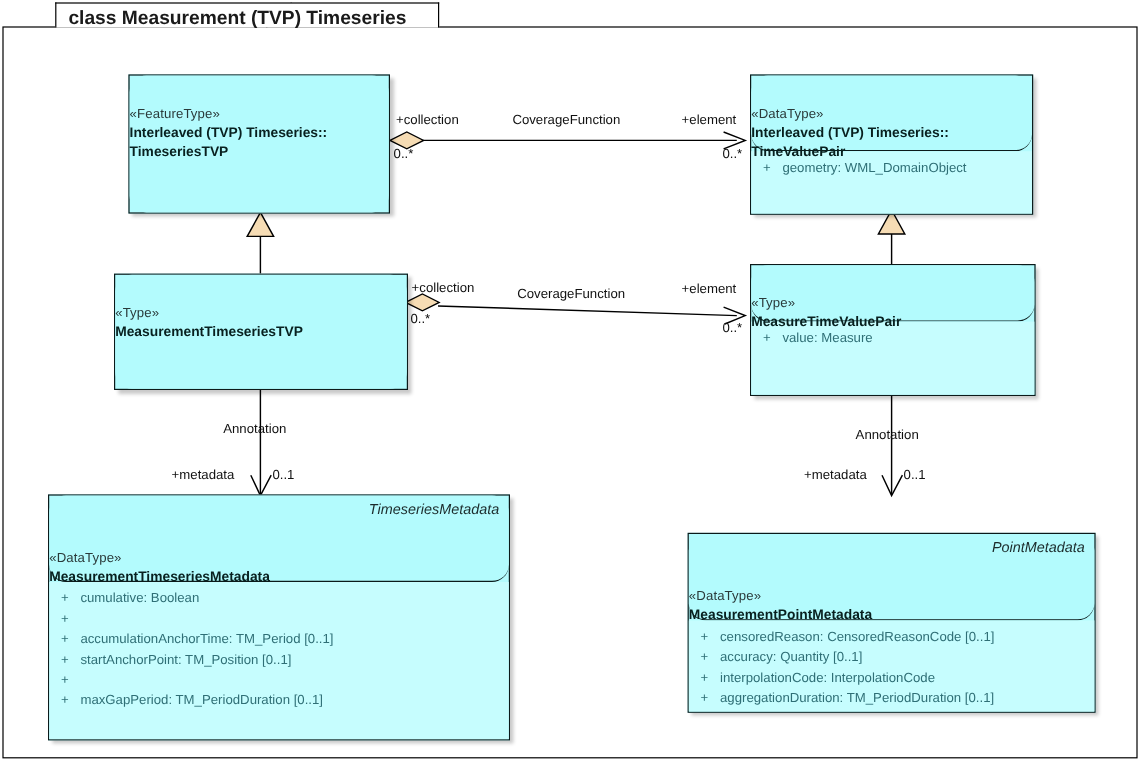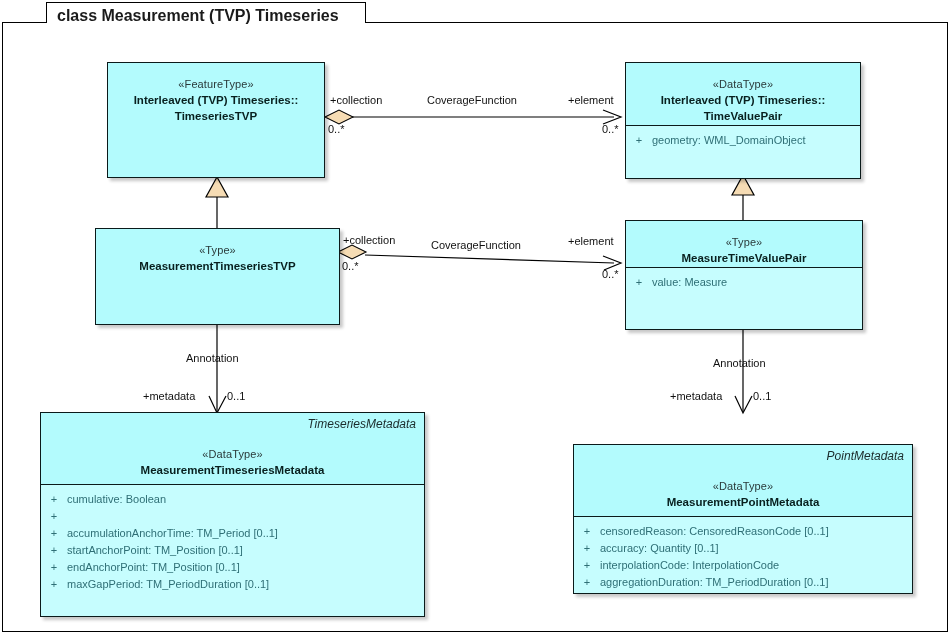--- a/index.html
+++ b/index.html
@@ -9,21 +9,21 @@
   
   .frame-border{position:absolute;left:2px;top:22px;width:946px;height:610px;border:1px solid #000;box-sizing:border-box;background:#fff;}
   .title-tab{position:absolute;left:2px;top:2px;height:21px;box-sizing:border-box;
     border:1px solid #000;border-bottom:none;background:#fff;
     padding:4px 26px 0 10px;font-size:16px;font-weight:bold;color:#1a1a1a;
     white-space:nowrap;z-index:5;margin-left:44px;}
 
   
   .uml{position:absolute;box-sizing:border-box;border:1.3px solid #0b1a1a;
     background:#b3fbfd;box-shadow:3px 3px 3px rgba(0,0,0,0.22);}
-  .uml .hdr{position:relative;box-sizing:border-box;padding-top:13px;text-align:center;background:#b3fbfd;}
+  .uml .hdr{position:relative;box-sizing:border-box;padding-top:24px;background:#b3fbfd;border-radius:14px;}
   .uml .hdr.split{border-bottom:1.3px solid #0b1a1a;}
   .stereo{font-size:11px;color:#2a3a3a;letter-spacing:0.1px;line-height:16px;}
   .cname{font-size:11.5px;font-weight:bold;color:#08201f;line-height:16px;}
   .pkgname{position:absolute;right:8px;top:4px;font-style:italic;font-size:12px;color:#1b2b2b;}
   .attrs{box-sizing:border-box;background:#c6fdfe;padding:6px 0 0 0;height:100%;}
   .attr{display:flex;font-size:11px;color:#2f6f76;line-height:17px;white-space:nowrap;}
   .attr .vis{width:26px;text-align:center;flex:0 0 26px;color:#2f6f76;}
   .attr .sig{}
   .lbl{position:absolute;font-size:11px;color:#111;white-space:nowrap;}
   svg.ov{position:absolute;left:0;top:0;width:952px;height:644px;overflow:visible;pointer-events:none;}
@@ -144,21 +144,20 @@
       <div class="attr">
         <span class="vis">+</span>
         <span class="sig">accumulationAnchorTime: TM_Period [0..1]</span>
       </div>
       <div class="attr">
         <span class="vis">+</span>
         <span class="sig">startAnchorPoint: TM_Position [0..1]</span>
       </div>
       <div class="attr">
         <span class="vis">+</span>
-        <span class="sig">endAnchorPoint: TM_Position [0..1]</span>
       </div>
       <div class="attr">
         <span class="vis">+</span>
         <span class="sig">maxGapPeriod: TM_PeriodDuration [0..1]</span>
       </div>
     </div>
   </div>
 
   <div class="uml" style="left:573px;top:412px;width:340px;height:150px;margin-top:32px;">
     <div class="hdr split" style="height:72px;">

